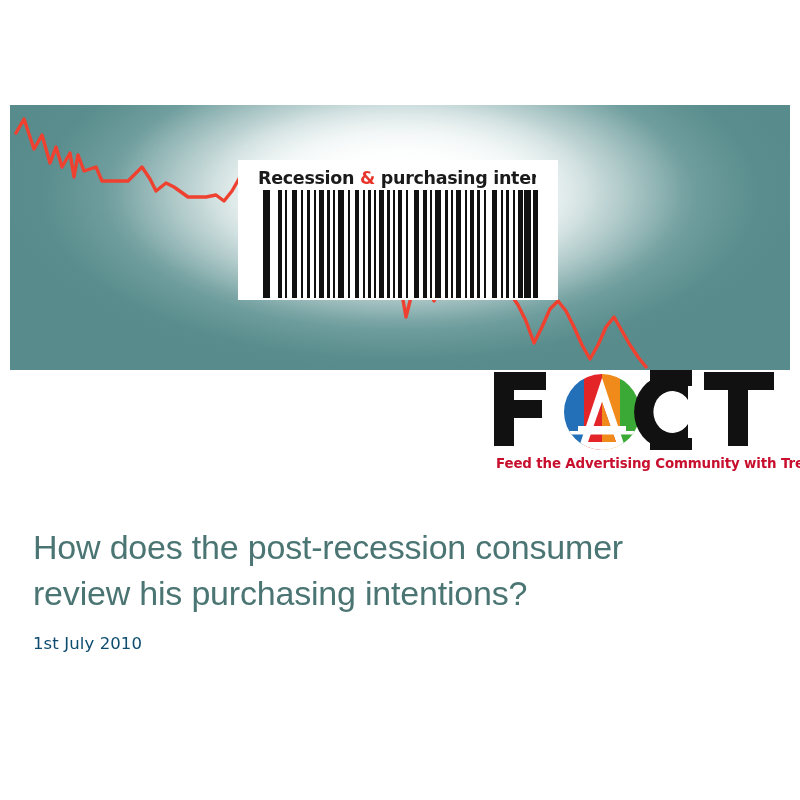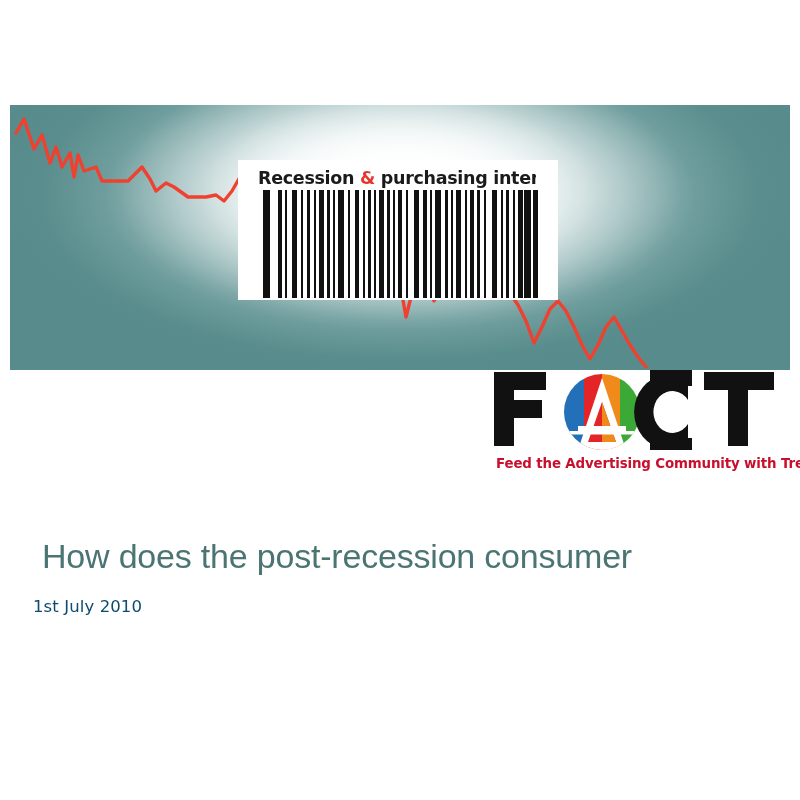--- a/index.html
+++ b/index.html
@@ -143,21 +143,21 @@
     left: 33px;
     top: 524px;
     width: 740px;
   }
   #page-title {
     font-family: "Liberation Sans", sans-serif;
     font-size: 34px;
     line-height: 46px;
     font-weight: 400;
     color: #4a7573;
-    margin: 9px;
+    margin: 0;
     letter-spacing: -0.2px;
   }
   #page-date {
     margin-top: 18px;
     font-family: "DejaVu Sans", sans-serif;
     font-size: 16.5px;
     font-weight: 400;
     color: #0c4a6e;
     letter-spacing: 0.1px;
   }
@@ -279,15 +279,16 @@
       <path d="M 212,4 L 212,22 L 236,22 L 236,78 L 256,78 L 256,22 L 282,22 L 282,4 Z" fill="#111111"></path>
     </g>
   </svg>
 
   <div class="tagline">Feed the Advertising Community with Trends</div>
 </div>
 
 <div id="title-block">
   <h1 id="page-title">
     <span>How does the post-recession consumer</span><br>
+    <span>review his purchasing intentions?</span>
   </h1>
   <div id="page-date">1st July 2010</div>
 </div>
 
 </body></html>

